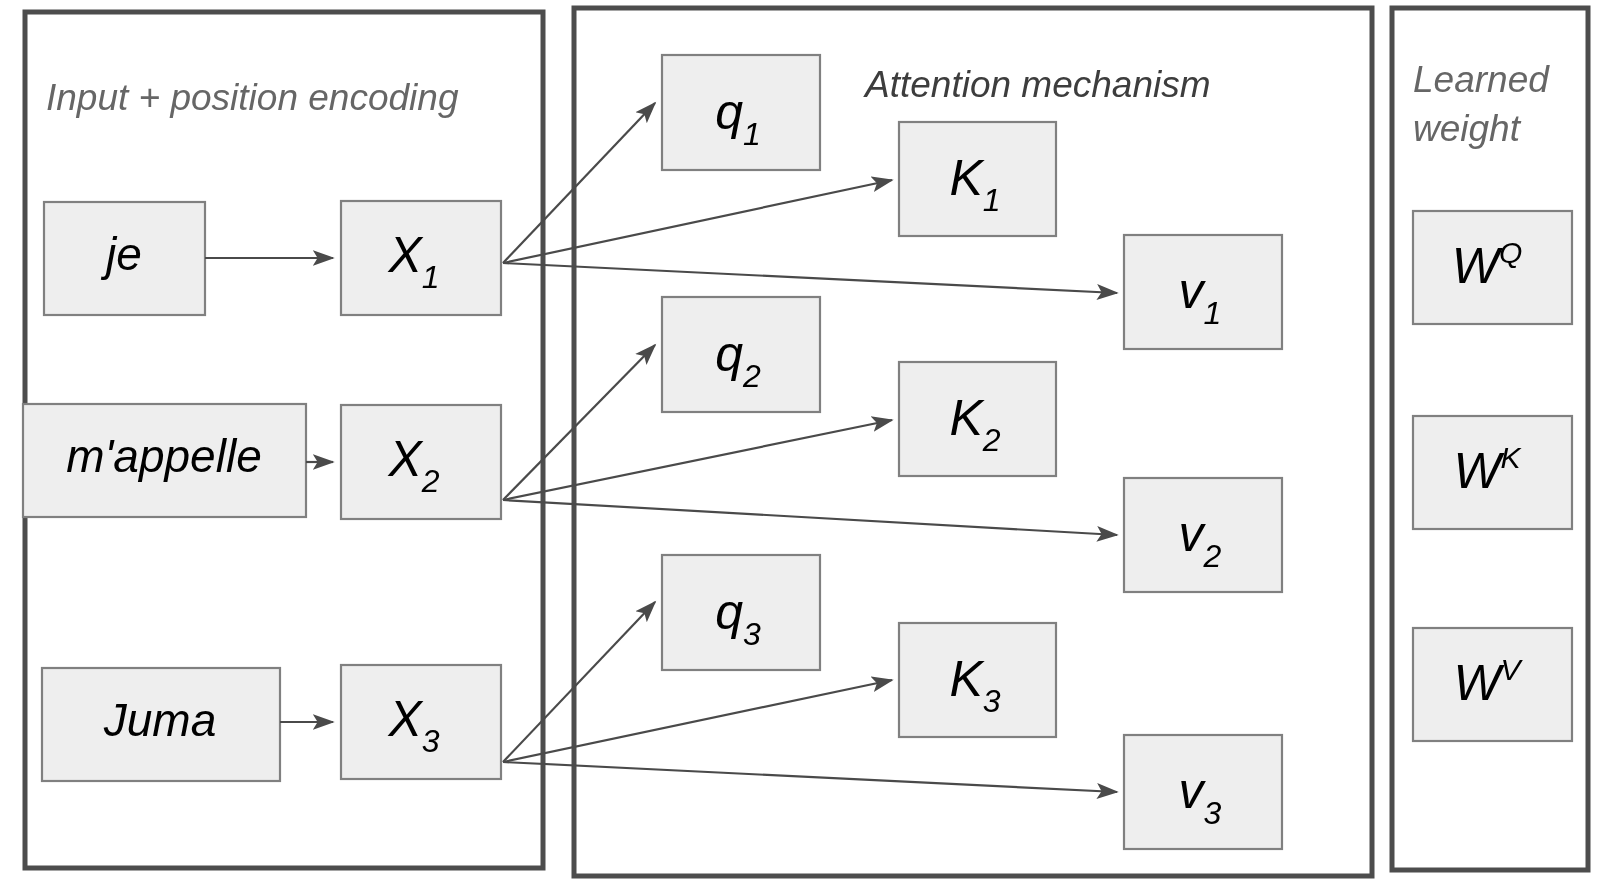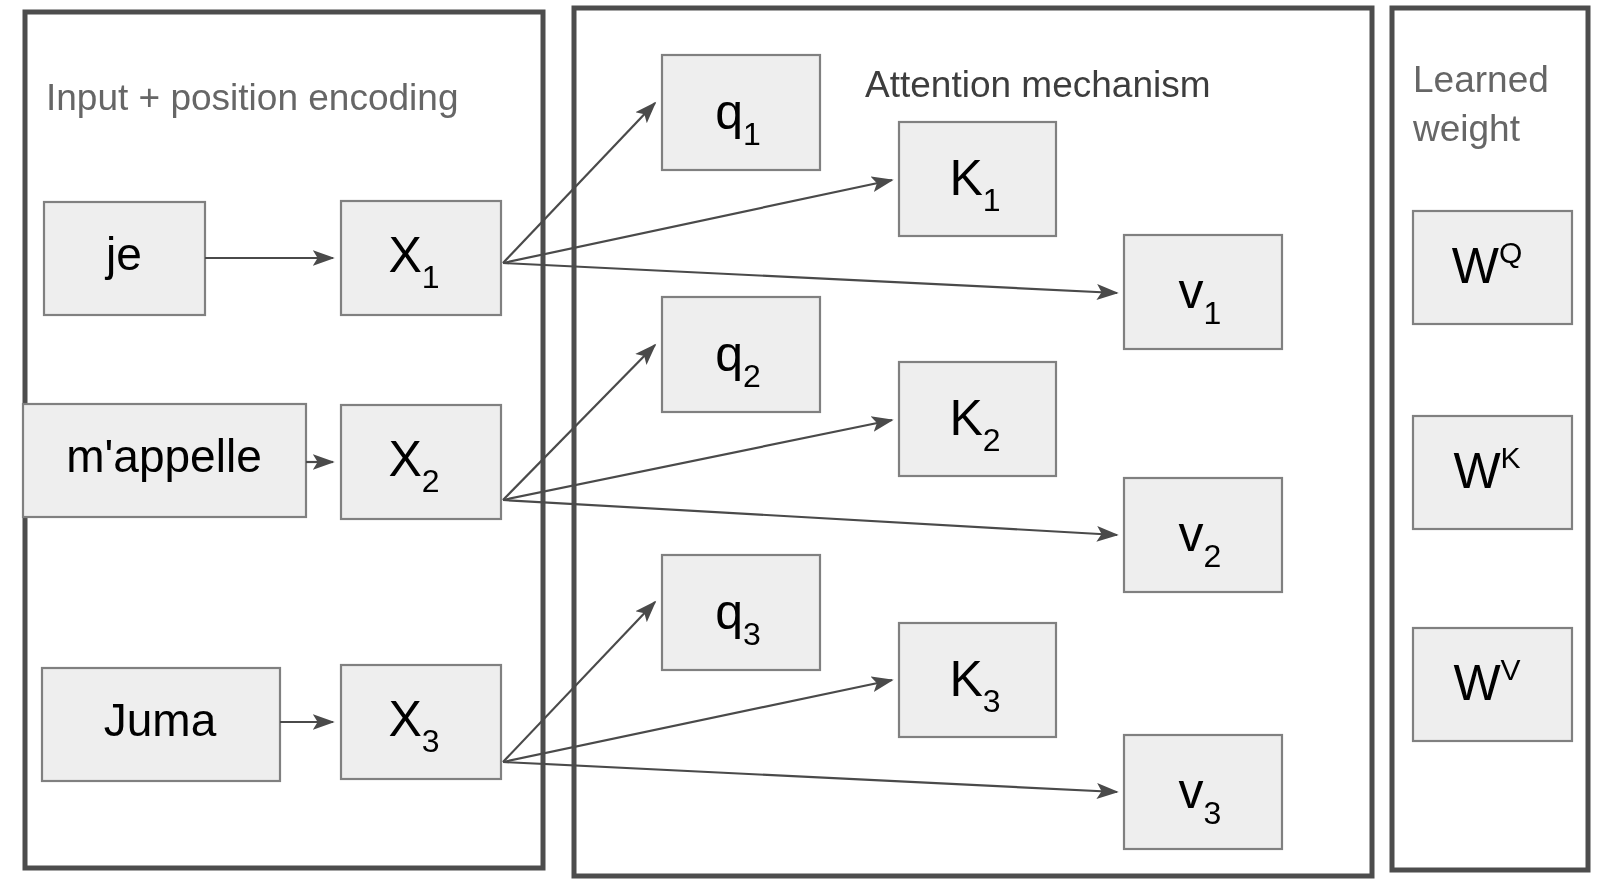--- a/index.html
+++ b/index.html
@@ -7,20 +7,21 @@
     padding: 0;
     background: #ffffff;
   }
   #stage {
     position: relative;
     width: 1600px;
     height: 894px;
     background: #ffffff;
     overflow: hidden;
     font-family: "Liberation Sans", sans-serif;
+    font-style: italic;
   }
   svg#diagram {
     position: absolute;
     top: 0;
     left: 0;
     width: 1600px;
     height: 894px;
     display: block;
   }
   .panel-rect {

